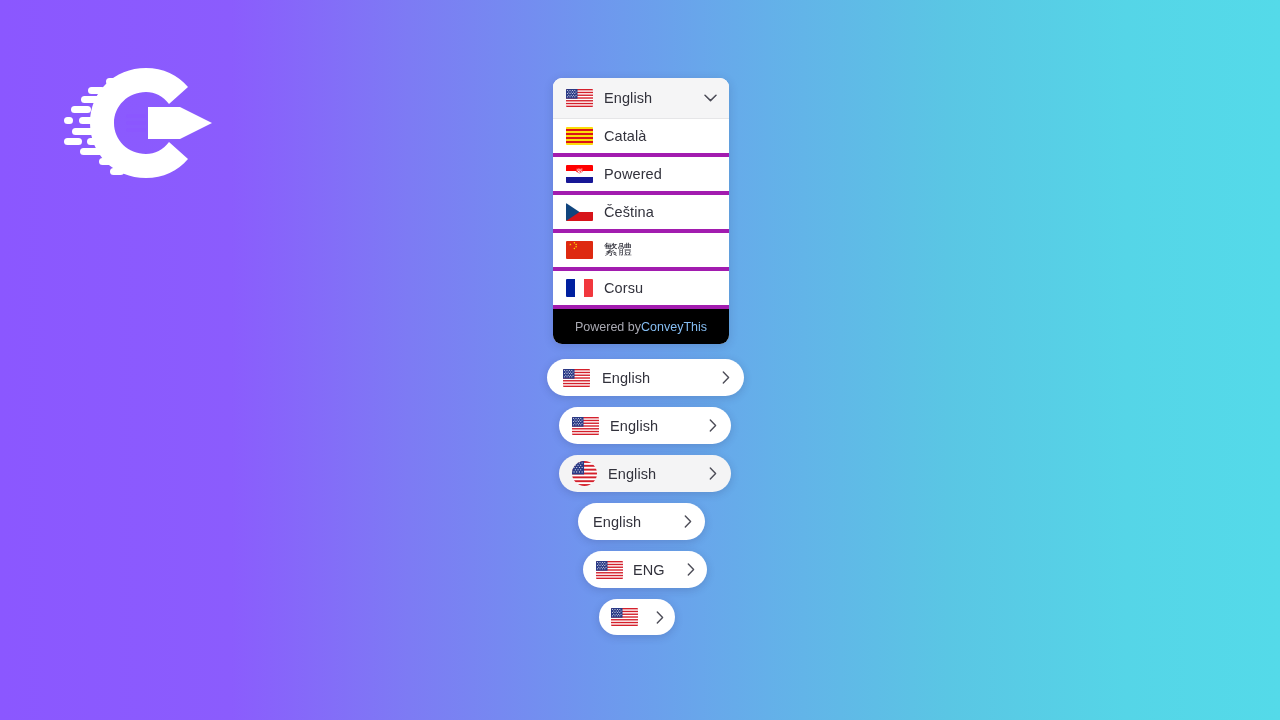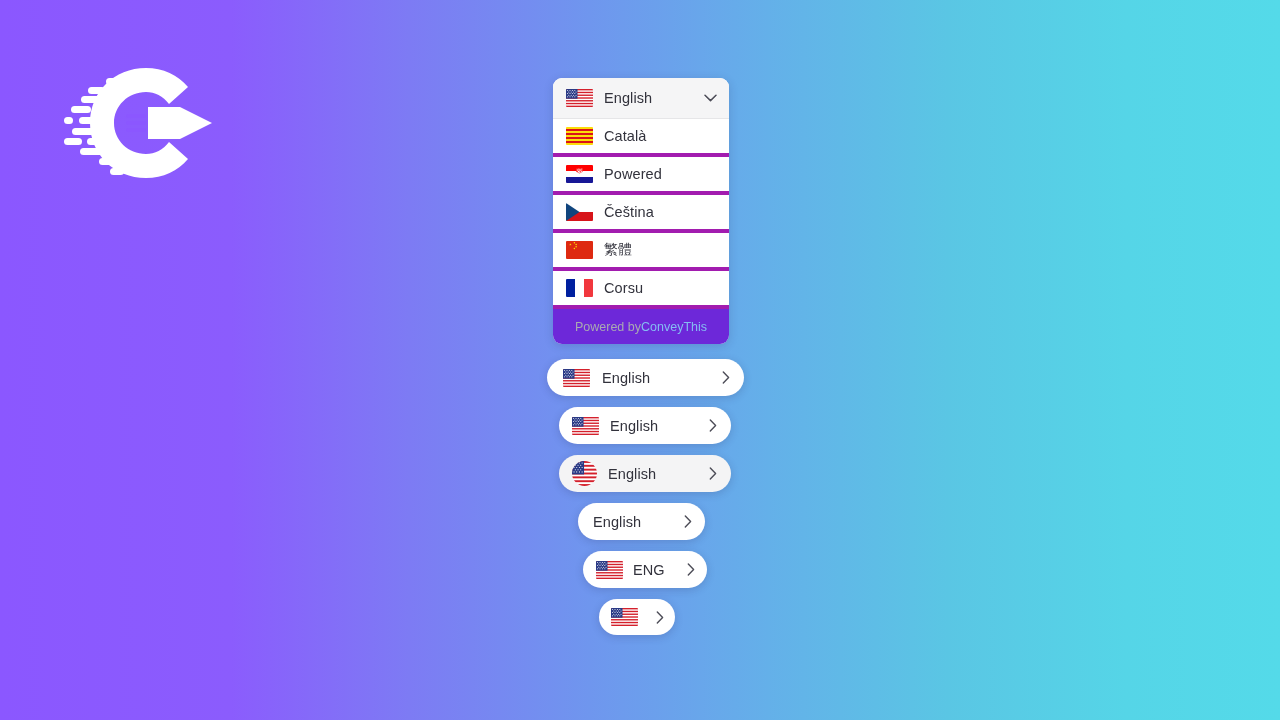--- a/index.html
+++ b/index.html
@@ -74,21 +74,21 @@
     color: #32323c;
     margin-left: 11px;
     letter-spacing: 0.1px;
   }
   .dd-item.cjk .label { font-size: 14px; }
   .dd-footer {
     height: 35px;
     display: flex;
     align-items: center;
     justify-content: center;
-    background: #6d28d9;
+    background: #000000;
     font-size: 12.5px;
   }
   .dd-footer .pw { color: #a9a9b2; }
   .dd-footer .brand { color: #85bdf2; margin-left: 0; text-align: right; }
 
   
   .chev { display: inline-block; }
   .chev svg { display: block; }
 
   

